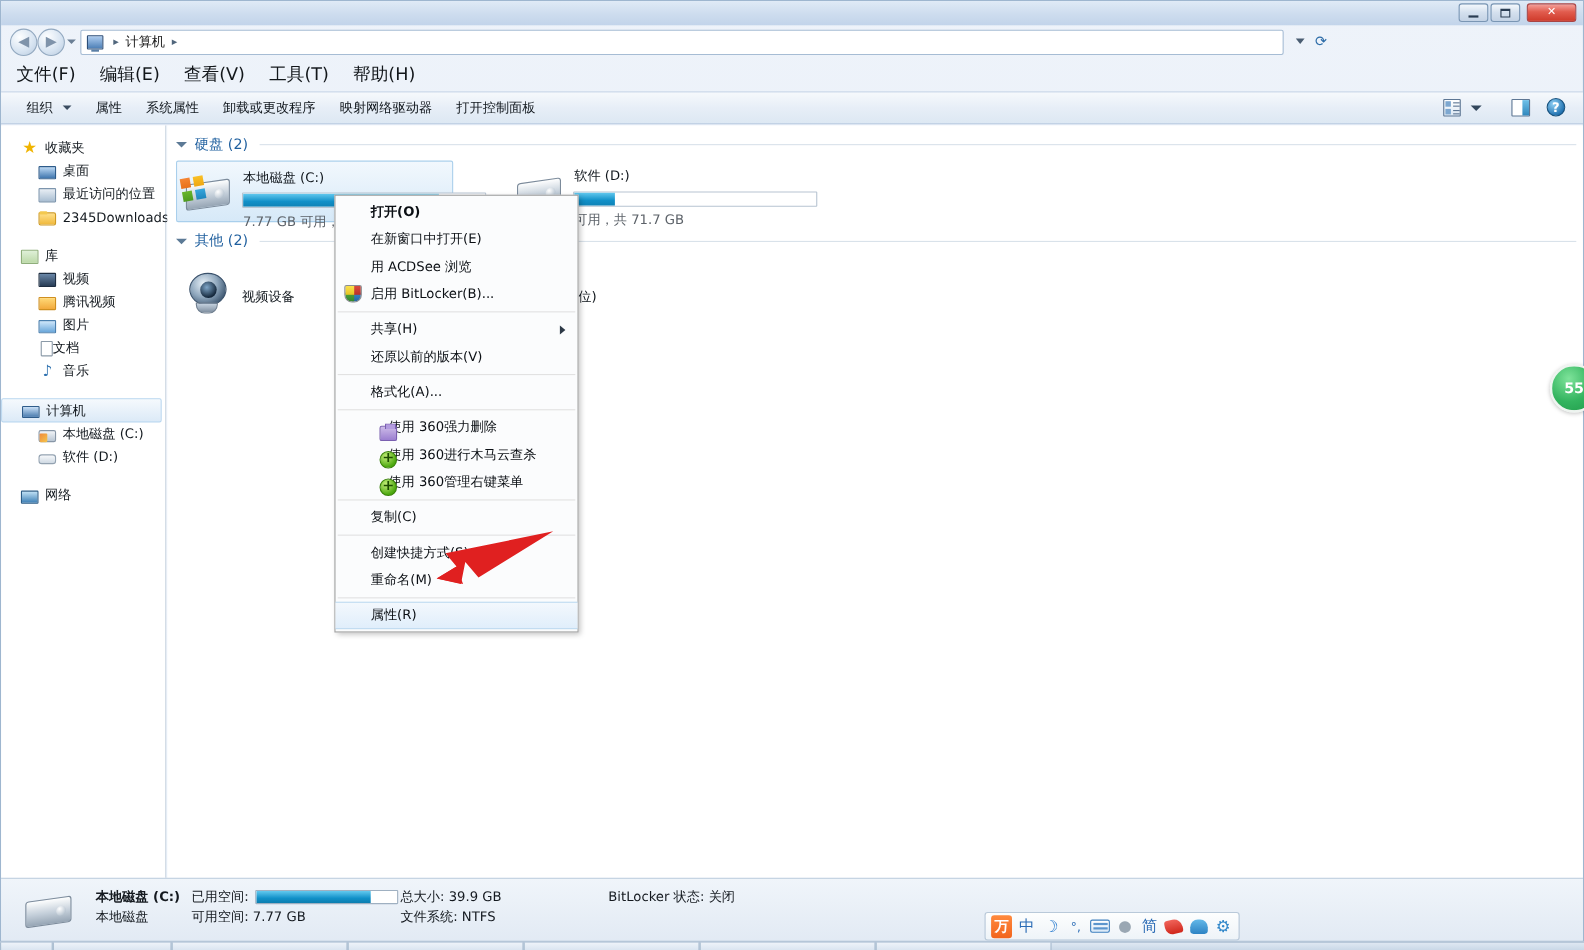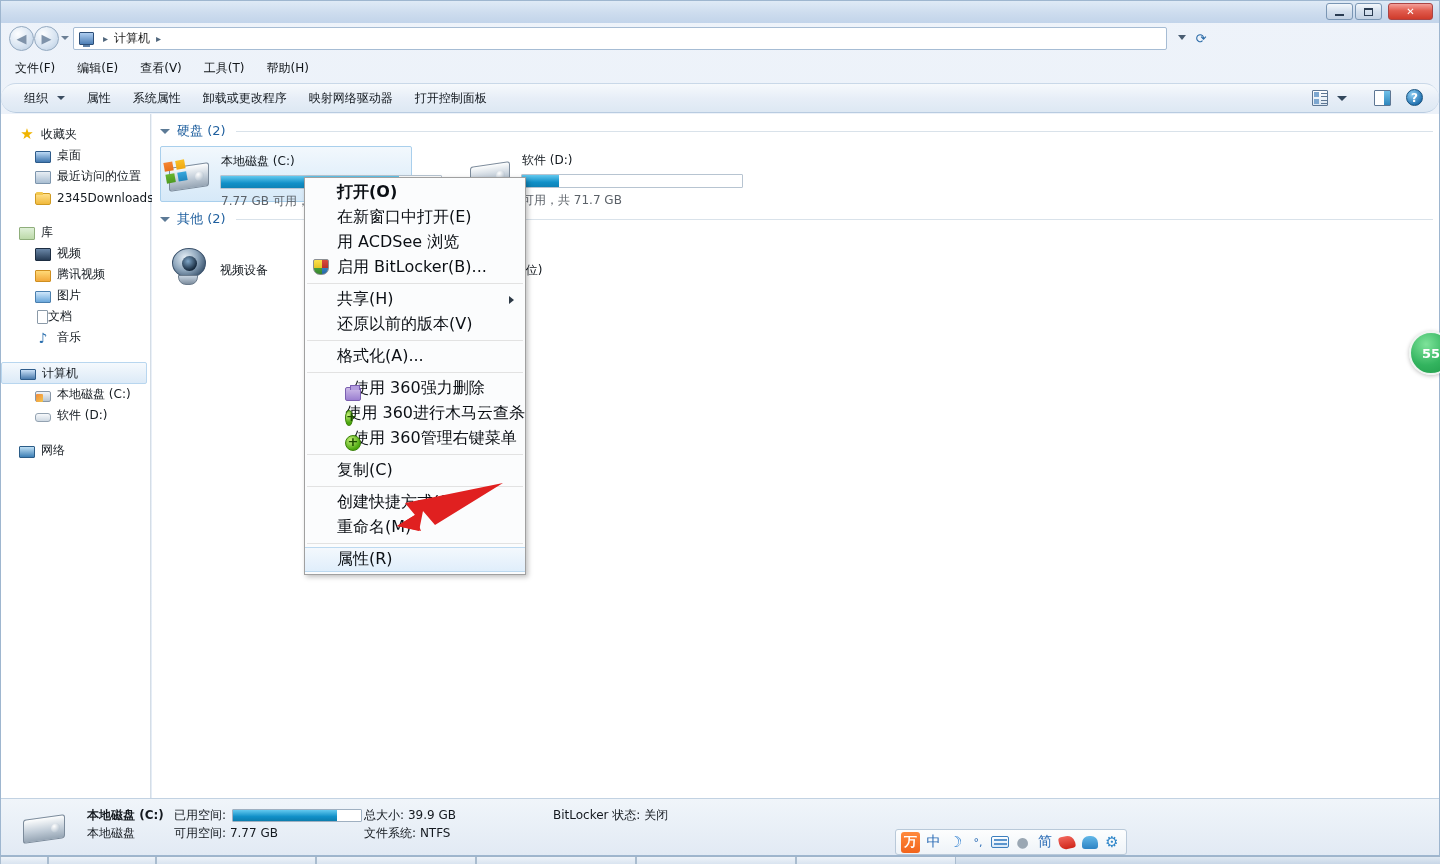--- a/index.html
+++ b/index.html
@@ -93,28 +93,28 @@
     display: flex; align-items: center; padding: 0 5px;
   }
   #searchbox .ph { flex: 1; color: #77797c; font-style: italic; font-size: 12px; }
   #search-icon { color: #31658f; font-size: 13px; }
 
   
   #menubar {
     position: absolute; left: 0; top: 56px; width: 100%; height: 22px;
     display: flex; align-items: center; padding-left: 10px; gap: 14px;
   }
-  #menubar .mi { font-size: 12px; color: #12161a; padding: 1px 4px; }
+  #menubar .mi { font-size: 16px; color: #12161a; padding: 1px 4px; }
 
   
   #toolbar {
     position: absolute; left: 0; top: 82px; width: 100%; height: 30px;
     background: linear-gradient(#f6f9fc, #e7eef7 50%, #dde8f3);
     border-top: 1px solid #c9d8e8; border-bottom: 1px solid #b8cbe0;
-    display: flex; align-items: center; padding-left: 12px; gap: 0; border-radius: 15px;
+    display: flex; align-items: center; padding-left: 12px; gap: 0;
   }
   #toolbar .tb { font-size: 12px; color: #10161c; padding: 4px 11px; }
   #toolbar .caret {
     display:inline-block; margin-left: 5px;
     width: 0; height: 0; border-left: 4px solid transparent;
     border-right: 4px solid transparent; border-top: 4px solid #3b4c60;
     vertical-align: middle;
   }
   .tb-right { position: absolute; display:flex; align-items:center; }
   #tb-views { right: 92px; top: 6px; }
@@ -301,21 +301,21 @@
 
   
   #ctxmenu {
     position: absolute; left: 303px; top: 176px; width: 222px;
     background: #fbfcfd; border: 1px solid #a0a0a0;
     box-shadow: 2px 2px 5px rgba(0,0,0,.25);
     padding: 2px 0; z-index: 40;
   }
   .ctx-item {
     position: relative; height: 25px; display: flex; align-items: center;
-    padding-left: 32px; font-size: 16px; color: #0b0f14; white-space: nowrap;
+    padding-left: 32px; font-size: 12px; color: #0b0f14; white-space: nowrap;
   }
   .ctx-item.bold { font-weight: bold; }
   .ctx-item.highlight {
     background: linear-gradient(#f3f8fd, #e0eefb);
     border-top: 1px solid #bcd9f0; border-bottom: 1px solid #bcd9f0;
   }
   .ctx-sep { height: 1px; background: #e2e2e2; margin: 3px 2px 3px 2px; }
   .ctx-ico { position: absolute; left: 8px; top: 4px; width: 17px; height: 17px; }
   .ctx-arrow {
     position: absolute; right: 11px; top: 9px; width: 0; height: 0;

